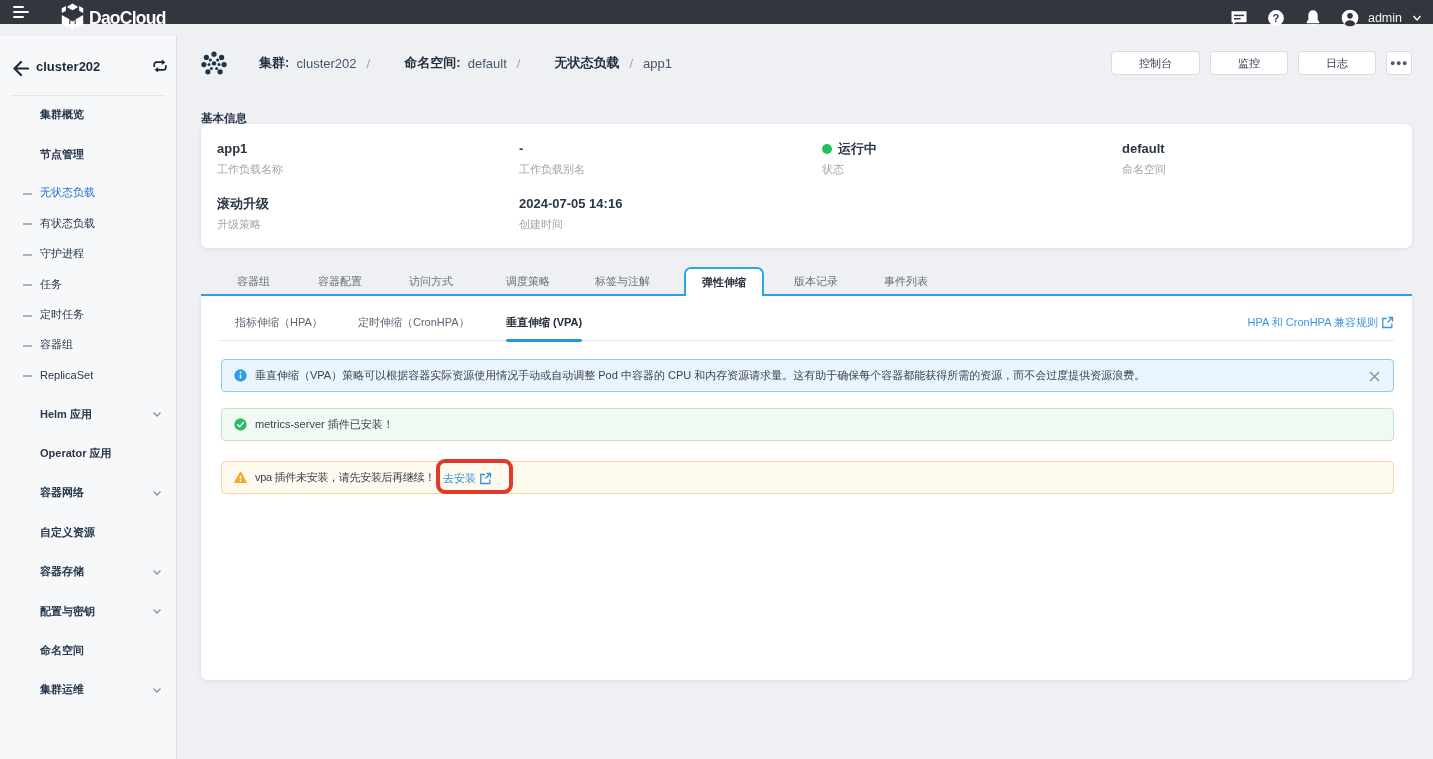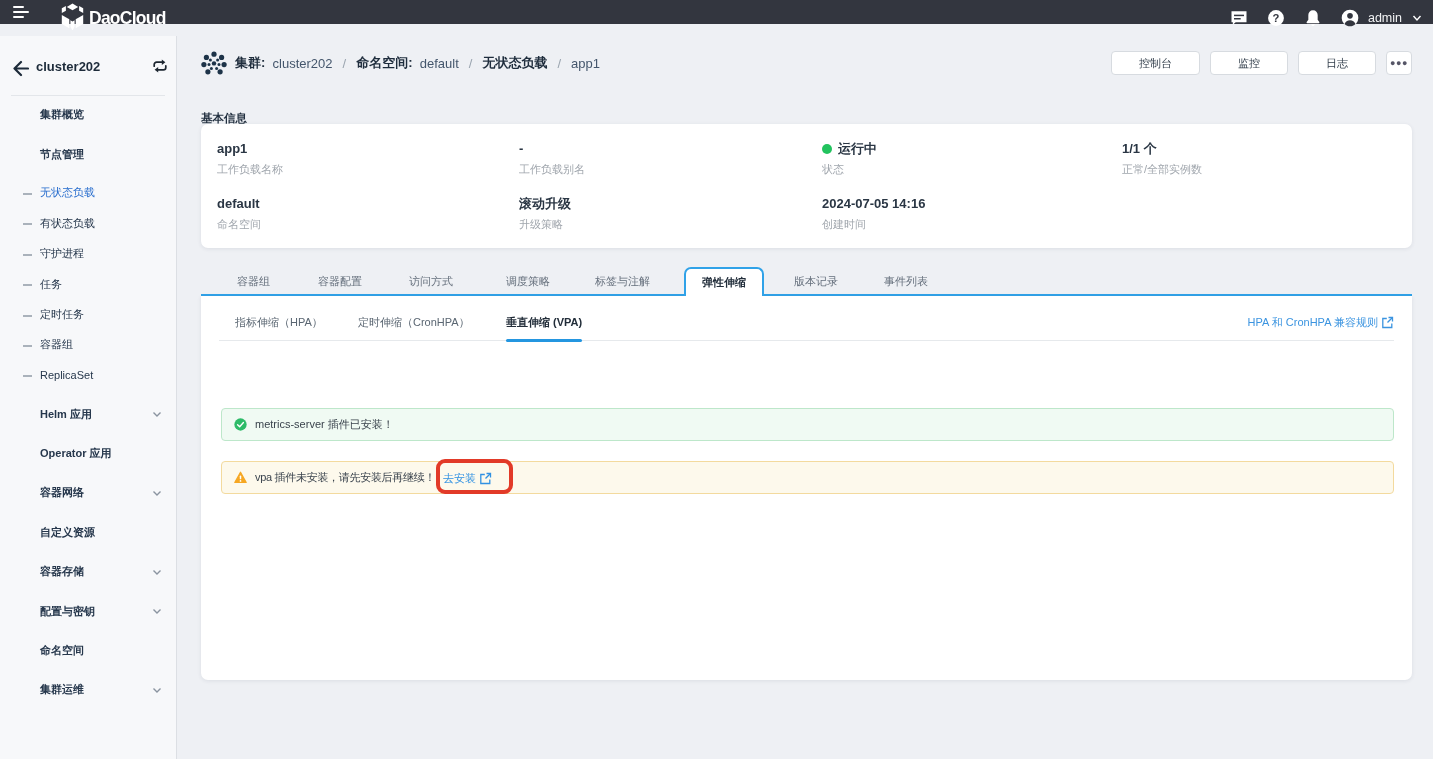--- a/index.html
+++ b/index.html
@@ -32,21 +32,21 @@
 .nitem.act { background:#e7ebf2; color:#2b6fce; }
 .sub { padding:4px 0; }
 .sitem { height:30.4px; display:flex; align-items:center; padding-left:40px; position:relative; font-weight:500; }
 .sitem::before { content:""; position:absolute; left:23px; top:50%; width:9px; height:2px; background:#aab2bb; }
 .sitem.act { color:#2b6fce; }
 
 
 .main { position:absolute; left:177px; top:36px; width:1256px; height:723px; }
 .crumb { position:absolute; left:24px; top:13px; height:28px; display:flex; align-items:center; font-size:13px; color:#44566c; }
 .crumb .cicon { margin-right:8px; }
-.crumb b { color:#1f2d3d; font-weight:bold; }
+.crumb b { color:#1f2d3d; font-weight:bold;margin-left:24px; }
 .crumb .sep { color:#9aa4af; margin:0 10px; }
 .btns { position:absolute; right:21px; top:15px; display:flex; }
 .btn { height:24px; border:1px solid #d7dbe0; border-radius:4px; background:#fff; color:#333f4c; font-size:11px; display:flex; align-items:center; justify-content:center; margin-left:10px; padding:0 27px; }
 .btn.sq { width:26px; padding:0; letter-spacing:1px; font-weight:bold; color:#556; }
 .sec-title { position:absolute; left:24px; top:59px; font-size:11.5px; font-weight:bold; color:#1f2d3d;margin-top:16px; }
 
 .info-card { position:absolute; left:24px; top:88px; width:1211px; height:124px; background:#fff; border-radius:7px; box-shadow:0 1px 4px rgba(31,45,61,0.09); padding:17px 16px 0; }
 .grid { display:grid; grid-template-columns:302px 303px 300px auto; grid-row-gap:19px; }
 .cell .v { font-size:13px; font-weight:bold; color:#2a3644; height:15px; display:flex; align-items:center;}
 .cell .l { font-size:11px; color:#a0a6ad; margin-top:6px; }
@@ -210,24 +210,20 @@
         </div>
       <div class="cell">
           <div class="v">-</div>
           <div class="l">工作负载别名</div>
         </div>
       <div class="cell">
           <div class="v"><span class="dot"></span>运行中</div>
           <div class="l">状态</div>
         </div>
       <div class="cell">
-          <div class="v">1/1 个</div>
-          <div class="l">正常/全部实例数</div>
-        </div>
-      <div class="cell">
           <div class="v">default</div>
           <div class="l">命名空间</div>
         </div>
       <div class="cell">
           <div class="v">滚动升级</div>
           <div class="l">升级策略</div>
         </div>
       <div class="cell">
           <div class="v">2024-07-05 14:16</div>
           <div class="l">创建时间</div>
@@ -254,20 +250,34 @@
     </div>
     <div class="toplink">HPA 和 CronHPA 兼容规则&nbsp;<svg width="13" height="13" viewBox="0 0 13 13">
           <g fill="none" stroke="#3b94e0" stroke-width="1.3">
             <path d="M10.8 7.5 v4 h-9 v-9 h4"></path>
             <path d="M7.5 1.5 h4 v4"></path>
             <path d="M11.2 1.8 L6.5 6.5"></path>
           </g>
         </svg></div>
     <div class="subsep"></div>
 
+    <div class="alert al-info">
+      <svg class="aicon" viewBox="0 0 16 16">
+          <circle cx="8" cy="8" r="7.6" fill="#2a9ceb"></circle>
+          <rect x="7" y="6.6" width="2" height="5.2" rx="0.9" fill="#fff"></rect>
+          <circle cx="8" cy="4.2" r="1.15" fill="#fff"></circle>
+        </svg>
+      <span>垂直伸缩（VPA）策略可以根据容器实际资源使用情况手动或自动调整 Pod 中容器的 CPU 和内存资源请求量。这有助于确保每个容器都能获得所需的资源，而不会过度提供资源浪费。</span>
+      <svg class="al-close" width="11" height="11" viewBox="0 0 11 11">
+          <g stroke="#8a949e" stroke-width="1.4">
+            <line x1="1" y1="1" x2="10" y2="10"></line>
+            <line x1="10" y1="1" x2="1" y2="10"></line>
+          </g>
+        </svg>
+    </div>
     <div class="alert al-succ">
       <svg class="aicon" viewBox="0 0 16 16">
           <circle cx="8" cy="8" r="7.6" fill="#2dbb68"></circle>
           <polyline points="4.4,8.2 7,10.7 11.6,5.6" fill="none" stroke="#fff" stroke-width="1.7" stroke-linecap="round" stroke-linejoin="round"></polyline>
         </svg>
       <span>metrics-server 插件已安装！</span>
     </div>
     <div class="alert al-warn">
       <svg class="aicon" viewBox="0 0 16 16">
           <path d="M8 1.6 L15 14.1 H1 Z" fill="#f6a723" stroke="#f6a723" stroke-width="1.6" stroke-linejoin="round"></path>

